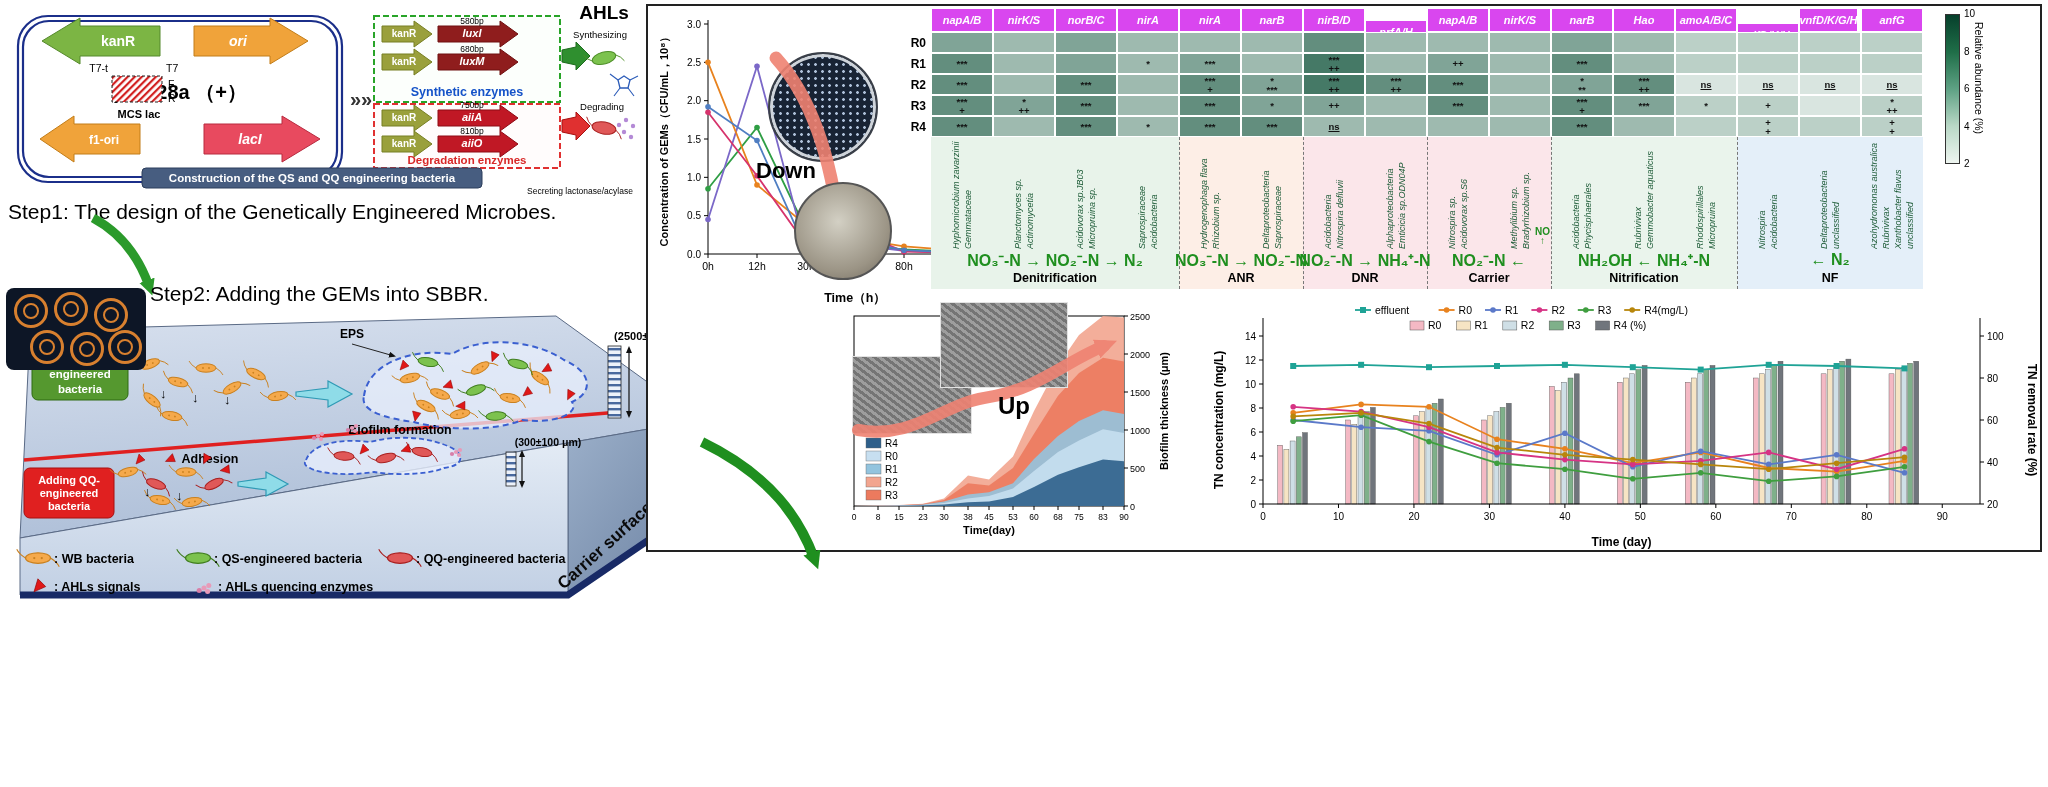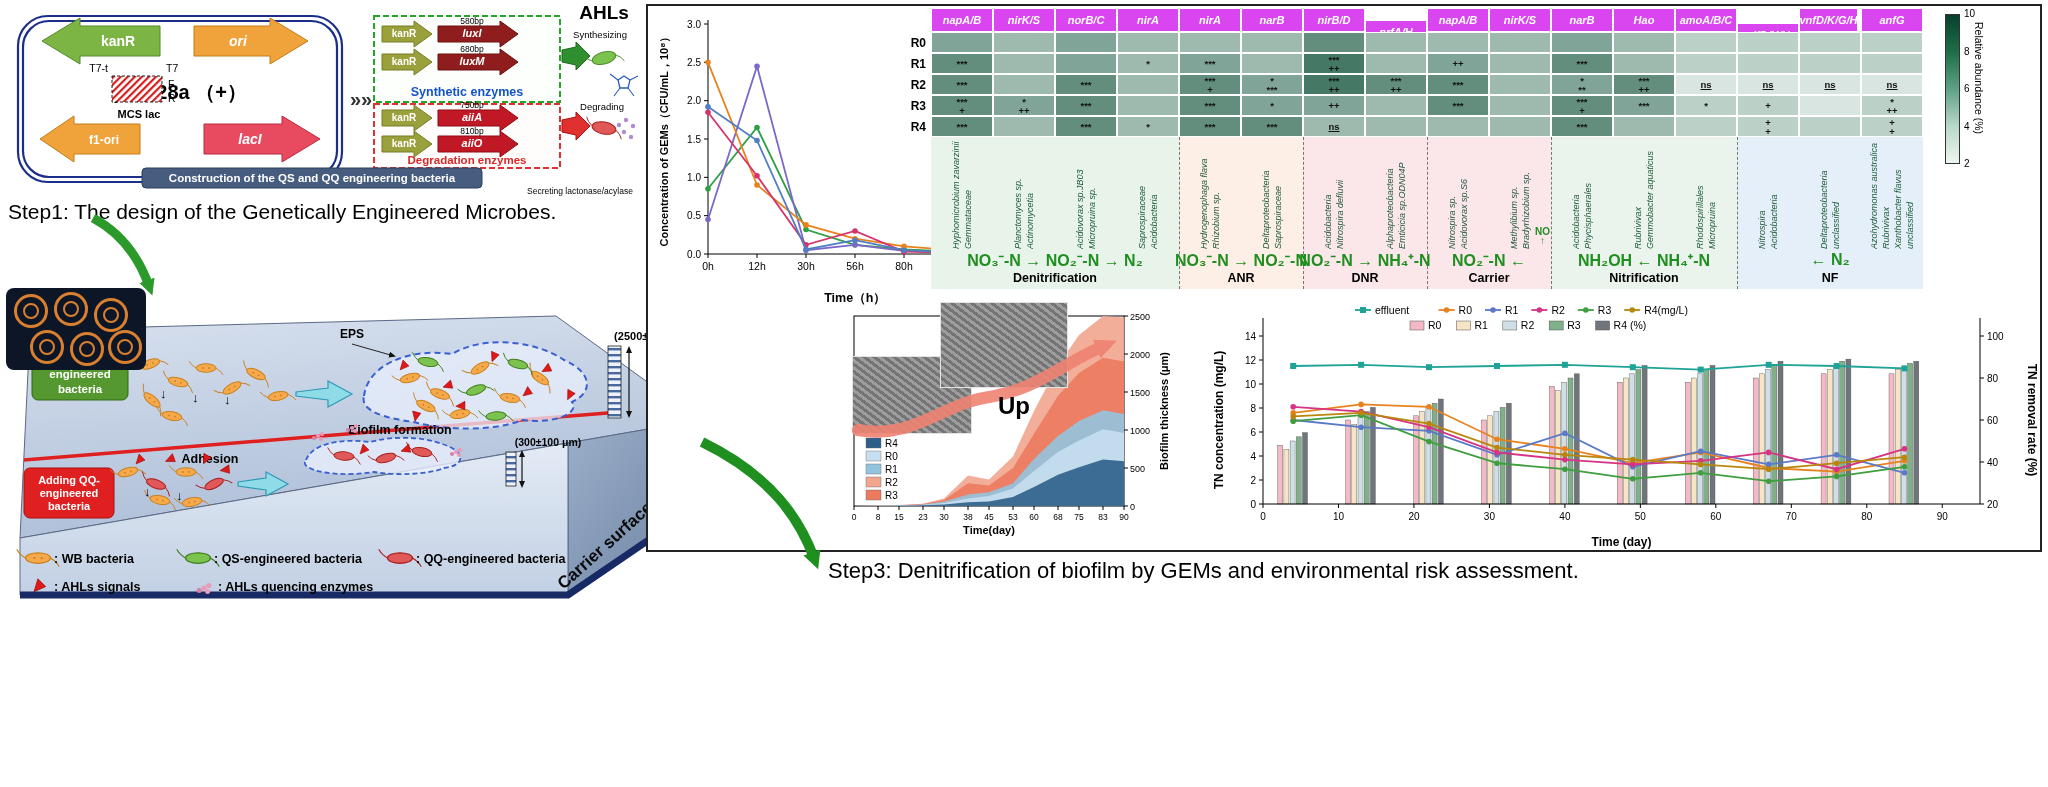--- a/index.html
+++ b/index.html
@@ -145,20 +145,21 @@
 
   <div class="step-text" style="left:8px;top:200px">Step1: The design of the Genetically Engineered Microbes.</div>
   <svg class="abs" style="left:55px;top:212px" width="140" height="95" viewBox="0 0 140 95">
     <defs>
         <marker id="gah1" markerWidth="18" markerHeight="18" refX="6" refY="8" orient="auto" markerUnits="userSpaceOnUse">
           <path d="M0,0 L16,8 L0,16 Z" fill="#2b9a2b"></path>
         </marker>
       </defs>
     <path d="M38,6 C68,22 84,46 94,74" fill="none" stroke="#2b9a2b" stroke-width="9" marker-end="url(#gah1)"></path>
   </svg>
+  <div class="step-text" style="left:150px;top:282px">Step2: Adding the GEMs into SBBR.</div>
 
   <div class="carriers">
     <div class="ring" style="left:8px;top:6px"></div>
     <div class="ring" style="left:48px;top:4px"></div>
     <div class="ring" style="left:88px;top:10px"></div>
     <div class="ring" style="left:24px;top:42px"></div>
     <div class="ring" style="left:64px;top:44px"></div>
     <div class="ring" style="left:102px;top:42px"></div>
   </div>
 
@@ -392,20 +393,33 @@
       <circle cx="105.0" cy="130.5" r="2.8" fill="#4f7ec2"></circle>
       <circle cx="154.0" cy="239.4" r="2.8" fill="#4f7ec2"></circle>
       <circle cx="203.0" cy="230.2" r="2.8" fill="#4f7ec2"></circle>
       <circle cx="252.0" cy="240.2" r="2.8" fill="#4f7ec2"></circle>
       <circle cx="301.0" cy="242.5" r="2.8" fill="#4f7ec2"></circle>
       <circle cx="350.0" cy="243.2" r="2.8" fill="#4f7ec2"></circle>
       <text x="203" y="292" font-size="12.5" font-weight="bold" text-anchor="middle">Time（h）</text>
       <text transform="rotate(-90 12 129)" x="12" y="133" font-size="11" font-weight="bold" text-anchor="middle">Concentration of GEMs（CFU/mL，10⁸）</text>
     </svg>
 
+  <div class="plates">
+    <div class="plate1"></div>
+    <svg class="abs" style="left:0;top:0" width="170" height="240" viewBox="0 0 170 240">
+      <defs>
+          <marker id="pah" markerWidth="30" markerHeight="30" refX="8" refY="10" orient="auto" markerUnits="userSpaceOnUse">
+            <path d="M0,0 L22,10 L0,20 Z" fill="#ef8272"></path>
+          </marker>
+        </defs>
+      <path d="M36,16 C74,58 92,120 100,192" fill="none" stroke="#ef8272" stroke-width="13" stroke-linecap="round" marker-end="url(#pah)" opacity="0.9"></path>
+    </svg>
+    <div class="down-label">Down</div>
+    <div class="plate2"></div>
+  </div>
 
   <div id="heatmap">
       <div class="hm-tint" style="left:26px;top:129px;width:248px;height:152px;background:#e8f3ea;"></div>
       <div class="hm-tint" style="left:274px;top:129px;width:124px;height:152px;background:#fdeee6;border-left:1.5px dashed #777;"></div>
       <div class="hm-tint" style="left:398px;top:129px;width:124px;height:152px;background:#fbe6ea;border-left:1.5px dashed #777;"></div>
       <div class="hm-tint" style="left:522px;top:129px;width:124px;height:152px;background:#fbe6ea;border-left:1.5px dashed #777;"></div>
       <div class="hm-tint" style="left:646px;top:129px;width:186px;height:152px;background:#eaf4ec;border-left:1.5px dashed #777;"></div>
       <div class="hm-tint" style="left:832px;top:129px;width:186px;height:152px;background:#e4eff9;border-left:1.5px dashed #777;"></div>
       <div class="hm-gene" style="left:26px;top:0px;width:62px;height:24px">napA/B</div>
       <div class="hm-gene" style="left:88px;top:0px;width:62px;height:24px">nirK/S</div>
@@ -880,14 +894,13 @@
 
   <svg class="abs" style="left:688px;top:428px" width="165" height="160" viewBox="0 0 165 160">
     <defs>
         <marker id="gah2" markerWidth="20" markerHeight="20" refX="6" refY="9" orient="auto" markerUnits="userSpaceOnUse">
           <path d="M0,0 L18,9 L0,18 Z" fill="#1f8f1f"></path>
         </marker>
       </defs>
     <path d="M14,14 C84,48 112,92 126,130" fill="none" stroke="#1f8f1f" stroke-width="10" marker-end="url(#gah2)"></path>
   </svg>
 
-  <div class="step-text" id="step3-text" style="left:828px;top:558px">Step3: Denitrification of biofilm by GEMs and environmental risk assessment.</div>
 </div>
 
 </body></html>

